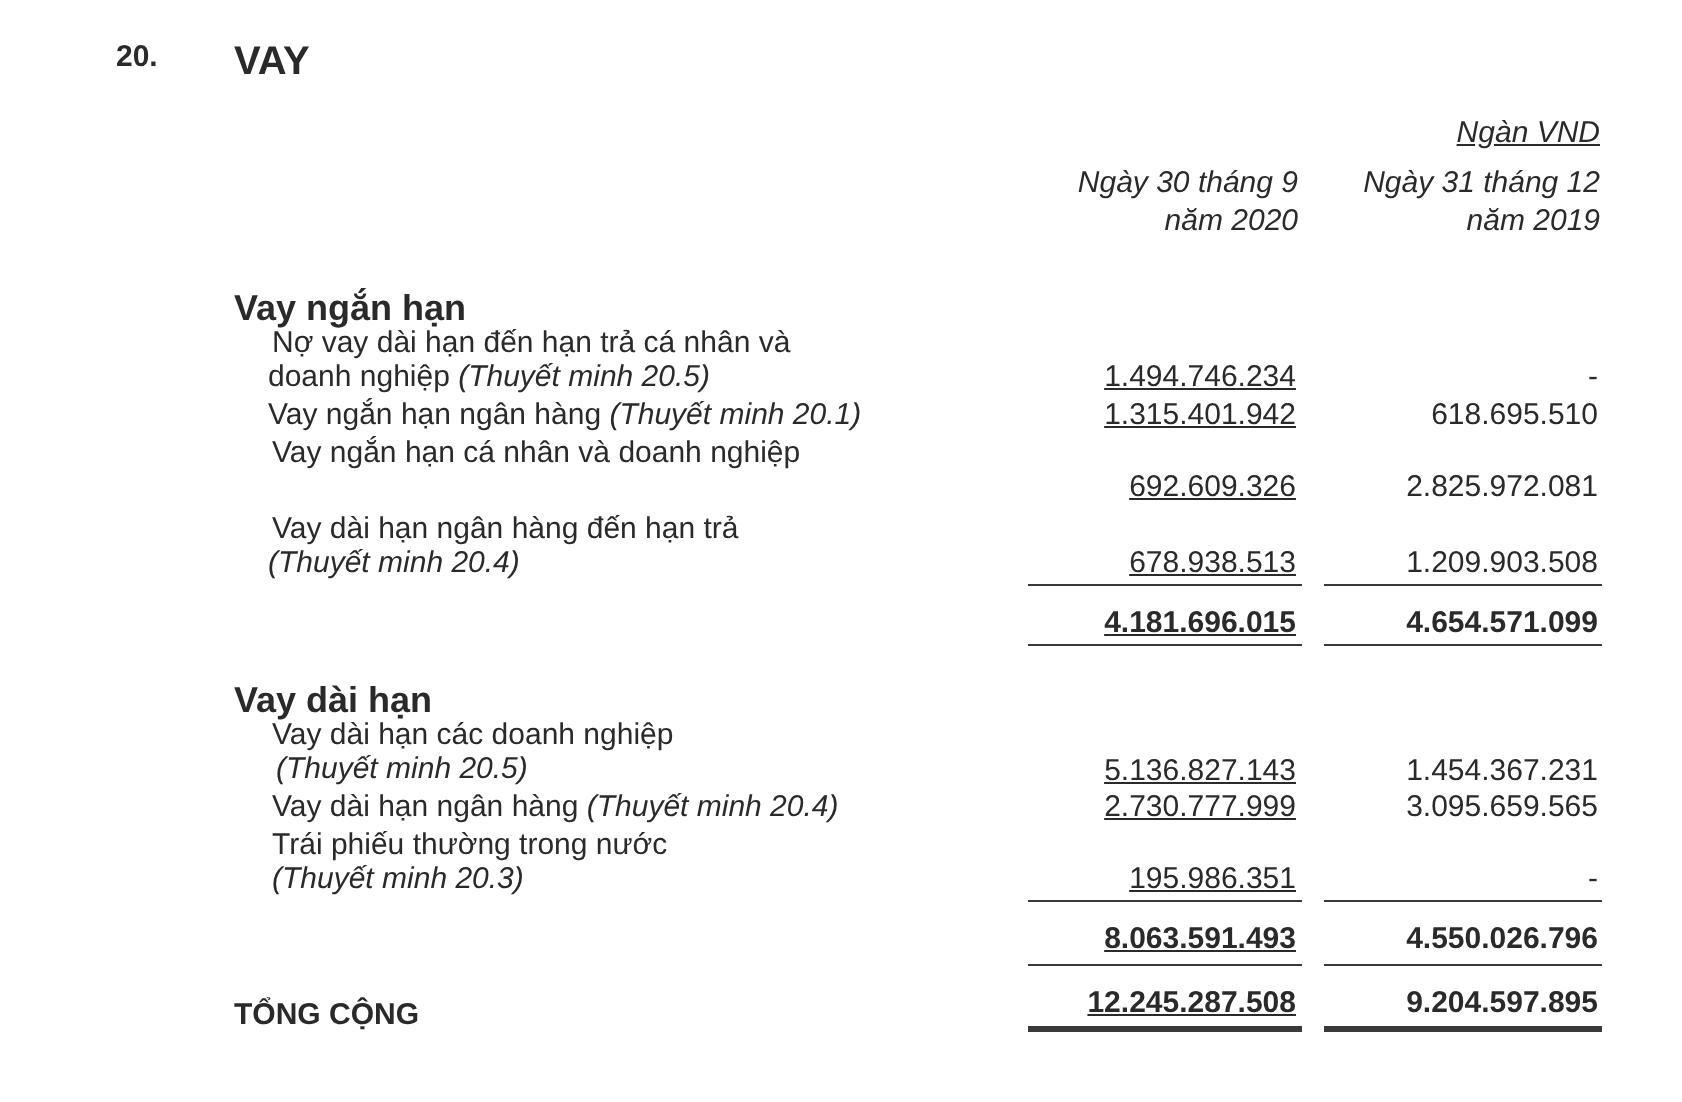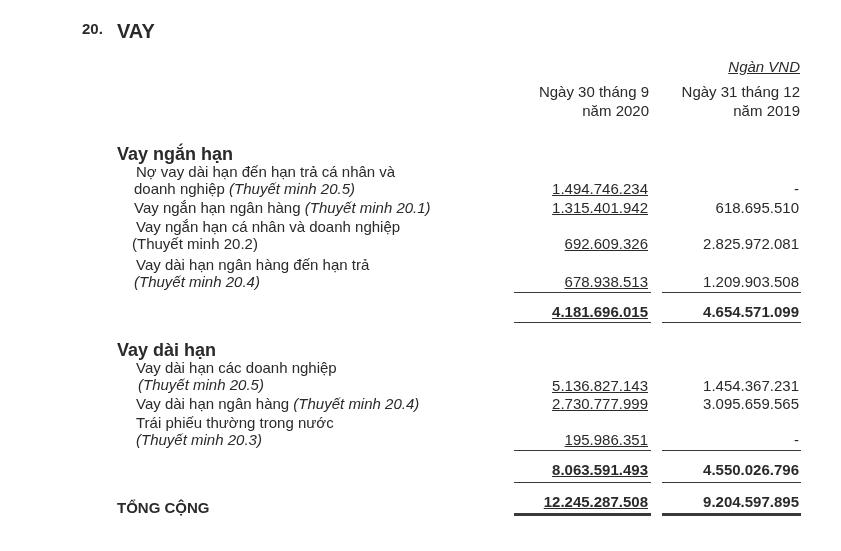--- a/index.html
+++ b/index.html
@@ -1,24 +1,24 @@
 <!DOCTYPE html>
 <html><head>
 <meta charset="utf-8">
 <style>
   html, body { margin: 0; padding: 0; background: #ffffff; }
   body {
     width: 841px; height: 551px; position: relative; overflow: hidden;
     font-family: "Liberation Sans", sans-serif; color: #2a2a2a;
   }
   .abs { position: absolute; white-space: nowrap; }
-  .sec-num { left: 58px; top: 20px; font-size: 15px; font-weight: bold; margin-left: 24px; }
+  .sec-num { left: 58px; top: 20px; font-size: 15px; font-weight: bold; }
   .sec-title { left: 117px; top: 20px; font-size: 20px; font-weight: bold; }
   .unit { right: 41px; top: 58px; font-size: 15px; font-style: italic; text-align: right; text-decoration: underline; }
-  .colhead { top: 82px; font-size: 15px; text-align: right; line-height: 19px; }
+  .colhead { top: 82px; font-size: 15px; font-style: italic; text-align: right; line-height: 19px; }
   .col1h { right: 192px; }
   .col2h { right: 41px; }
   .group { left: 117px; font-size: 18px; font-weight: bold; }
   .label { left: 136px; font-size: 15px; line-height: 17px; }
   .label.l2 { left: 134px; }
   .it { font-style: italic; }
   .num { font-size: 15px; text-align: right; }
   .c1 { right: 193px; text-decoration: underline; }
   .c2 { right: 42px; }
   .bold { font-weight: bold; }
@@ -55,21 +55,20 @@
 <div class="abs num c2" style="top:180px">-</div>
 
 <div class="abs label l2" style="top:199px">
   <span>Vay ngắn hạn ngân hàng </span><span class="it">(Thuyết minh 20.1)</span>
 </div>
 <div class="abs num c1" style="top:199px">1.315.401.942</div>
 <div class="abs num c2" style="top:199px">618.695.510</div>
 
 <div class="abs label" style="top:218px">
   <div>Vay ngắn hạn cá nhân và doanh nghiệp</div>
-  <div style="margin-left:-4px">(Thuyết minh 20.2)</div>
 </div>
 <div class="abs num c1" style="top:235px">692.609.326</div>
 <div class="abs num c2" style="top:235px">2.825.972.081</div>
 
 <div class="abs label" style="top:256px">
   <div>Vay dài hạn ngân hàng đến hạn trả</div>
   <div class="it" style="margin-left:-2px">(Thuyết minh 20.4)</div>
 </div>
 <div class="abs num c1" style="top:273px">678.938.513</div>
 <div class="abs num c2" style="top:273px">1.209.903.508</div>

